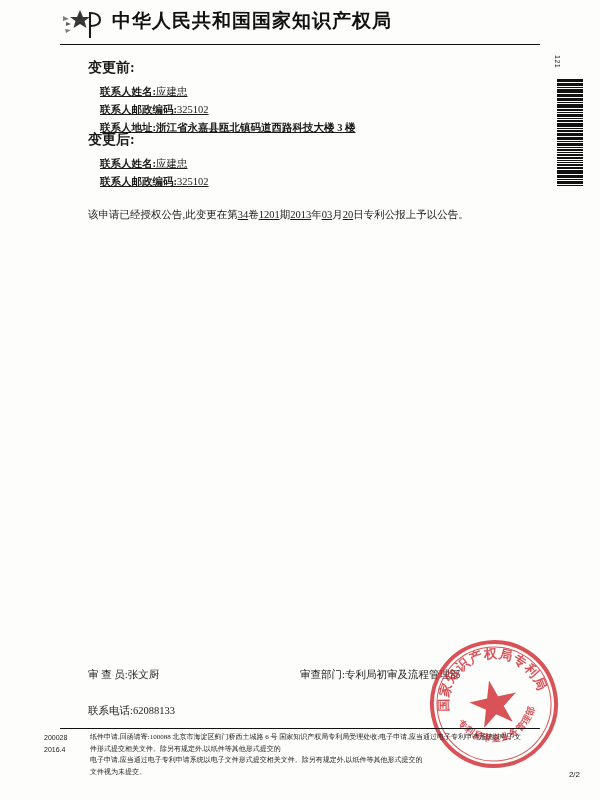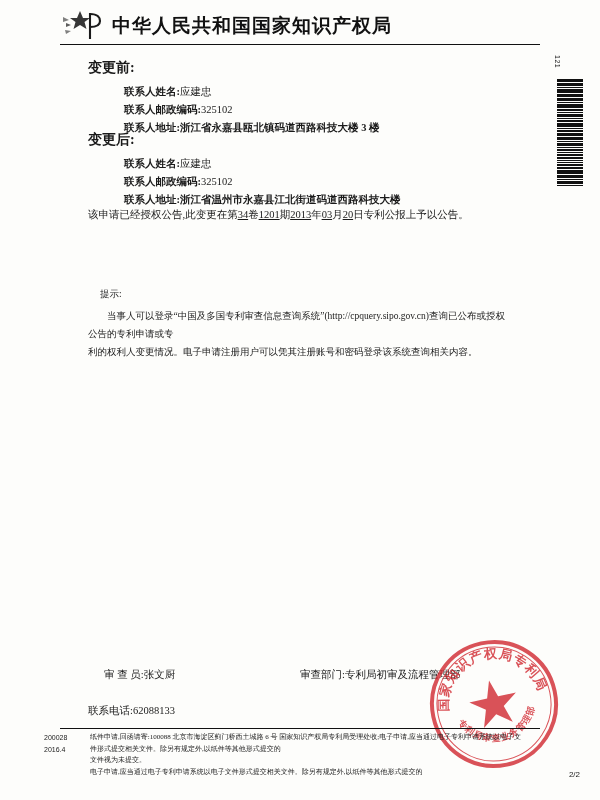--- a/index.html
+++ b/index.html
@@ -24,21 +24,21 @@
   }
 
   
   .header {
     position: absolute;
     left: 60px;
     top: 8px;
     width: 470px;
     height: 36px;
     display: flex;
-    align-items: center;
+    align-items: flex-start;
   }
   .logo {
     width: 42px;
     height: 34px;
     position: relative;
     flex: 0 0 auto;
     margin-right: 10px;
   }
   .logo svg { display: block; }
   .header-title {
@@ -98,22 +98,23 @@
     left: 88px;
     font-size: 10.5px;
     line-height: 1.75;
   }
   .sec-title {
     font-weight: bold;
     font-size: 14px;
     margin-bottom: 2px;
   }
   .field {
-    margin-left: 36px;
-    white-space: nowrap;
+    margin-left: 12px;
+    white-space: nowrap;
+    text-decoration: underline;
   }
   .field b { font-weight: bold; }
 
   #sec-before { top: 56px; }
   #sec-after  { top: 128px; }
 
   .announce {
     position: absolute;
     left: 88px;
     top: 208px;
@@ -133,21 +134,20 @@
   .tip-title { margin-left: 12px; font-weight: normal; }
   .tip-body { margin-top: 4px; text-indent: 19px; }
 
   
   .examiner-row {
     position: absolute;
     left: 88px;
     top: 668px;
     font-size: 10.5px;
     white-space: nowrap;
-    margin-left: 16px;
   }
   .dept-row {
     position: absolute;
     left: 300px;
     top: 668px;
     font-size: 10.5px;
     white-space: nowrap;
   }
   .phone-row {
     position: absolute;
@@ -293,34 +293,26 @@
   </div>
 
   <div class="section" id="sec-after">
     <div class="sec-title">变更后:</div>
     <div class="field">
       <b>联系人姓名:</b><span>应建忠</span>
     </div>
     <div class="field">
       <b>联系人邮政编码:</b><span>325102</span>
     </div>
-    <div class="field">
-      <b>联系人地址:</b><b>浙江省温州市永嘉县江北街道码道西路科技大楼</b>
-    </div>
   </div>
 
   <div class="announce">
     <span>该申请已经授权公告,此变更在第</span><span class="u">34</span><span>卷</span><span class="u">1201</span><span>期</span><span class="u">2013</span><span>年</span><span class="u">03</span><span>月</span><span class="u">20</span><span>日</span><span>专利公报上予以公告。</span>
   </div>
 
-  <div class="tip-block">
-    <div class="tip-title">提示:</div>
-    <div class="tip-body">当事人可以登录“中国及多国专利审查信息查询系统”(http://cpquery.sipo.gov.cn)查询已公布或授权公告的专利申请或专</div>
-    <div>利的权利人变更情况。电子申请注册用户可以凭其注册账号和密码登录该系统查询相关内容。</div>
-  </div>
 
   <div class="examiner-row">
     <span>审 查 员:</span><span>张文厨</span>
   </div>
   <div class="dept-row">
     <span>审查部门:</span><span>专利局初审及流程管理部</span>
   </div>
   <div class="phone-row">
     <span>联系电话:</span><span>62088133</span>
   </div>
@@ -344,19 +336,19 @@
   </div>
 
   <div class="footer-rule"></div>
   <div class="footer">
     <div class="footer-left">
       <div>200028</div>
       <div>2016.4</div>
     </div>
     <div class="footer-right">
       <div>纸件申请,回函请寄:100088 北京市海淀区蓟门桥西土城路 6 号  国家知识产权局专利局受理处收;电子申请,应当通过电子专利申请系统以电子文件形式提交相关文件。除另有规定外,以纸件等其他形式提交的</div>
+      <div>电子申请,应当通过电子专利申请系统以电子文件形式提交相关文件。除另有规定外,以纸件等其他形式提交的</div>
       <div>文件视为未提交。</div>
-      <div>电子申请,应当通过电子专利申请系统以电子文件形式提交相关文件。除另有规定外,以纸件等其他形式提交的</div>
     </div>
   </div>
   <div class="page-num">2/2</div>
 
 </div>
 
 </body></html>

